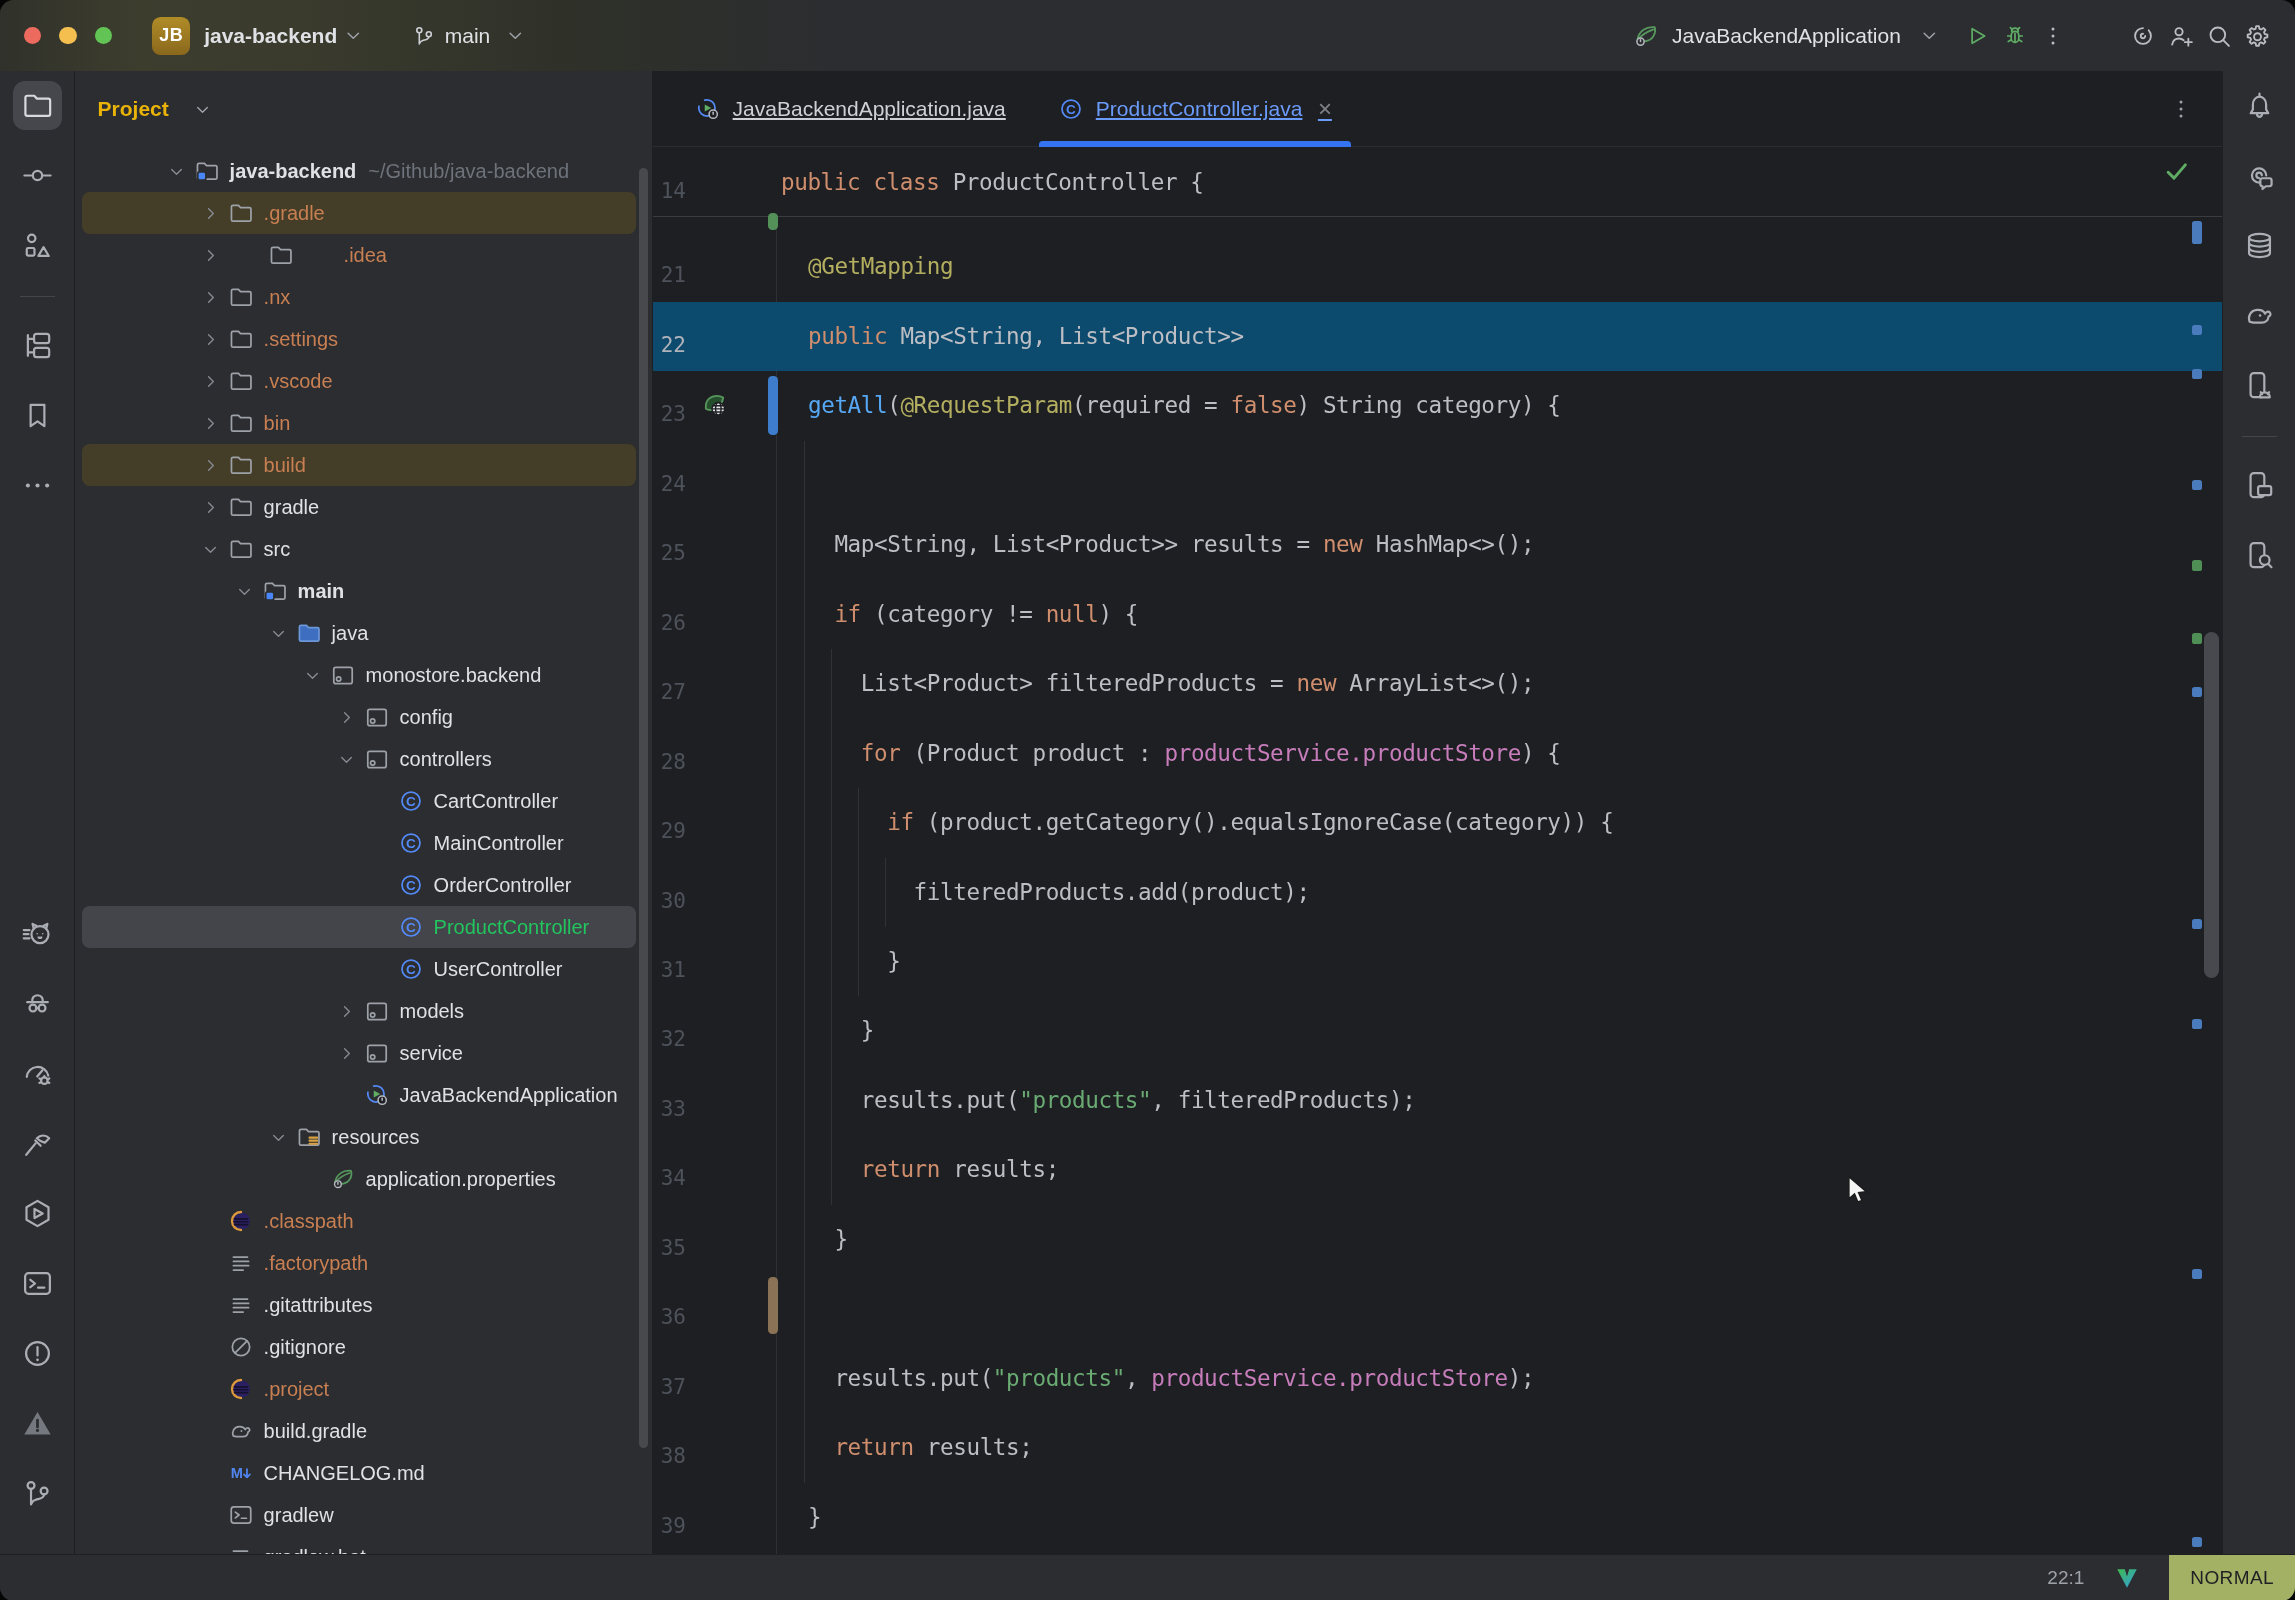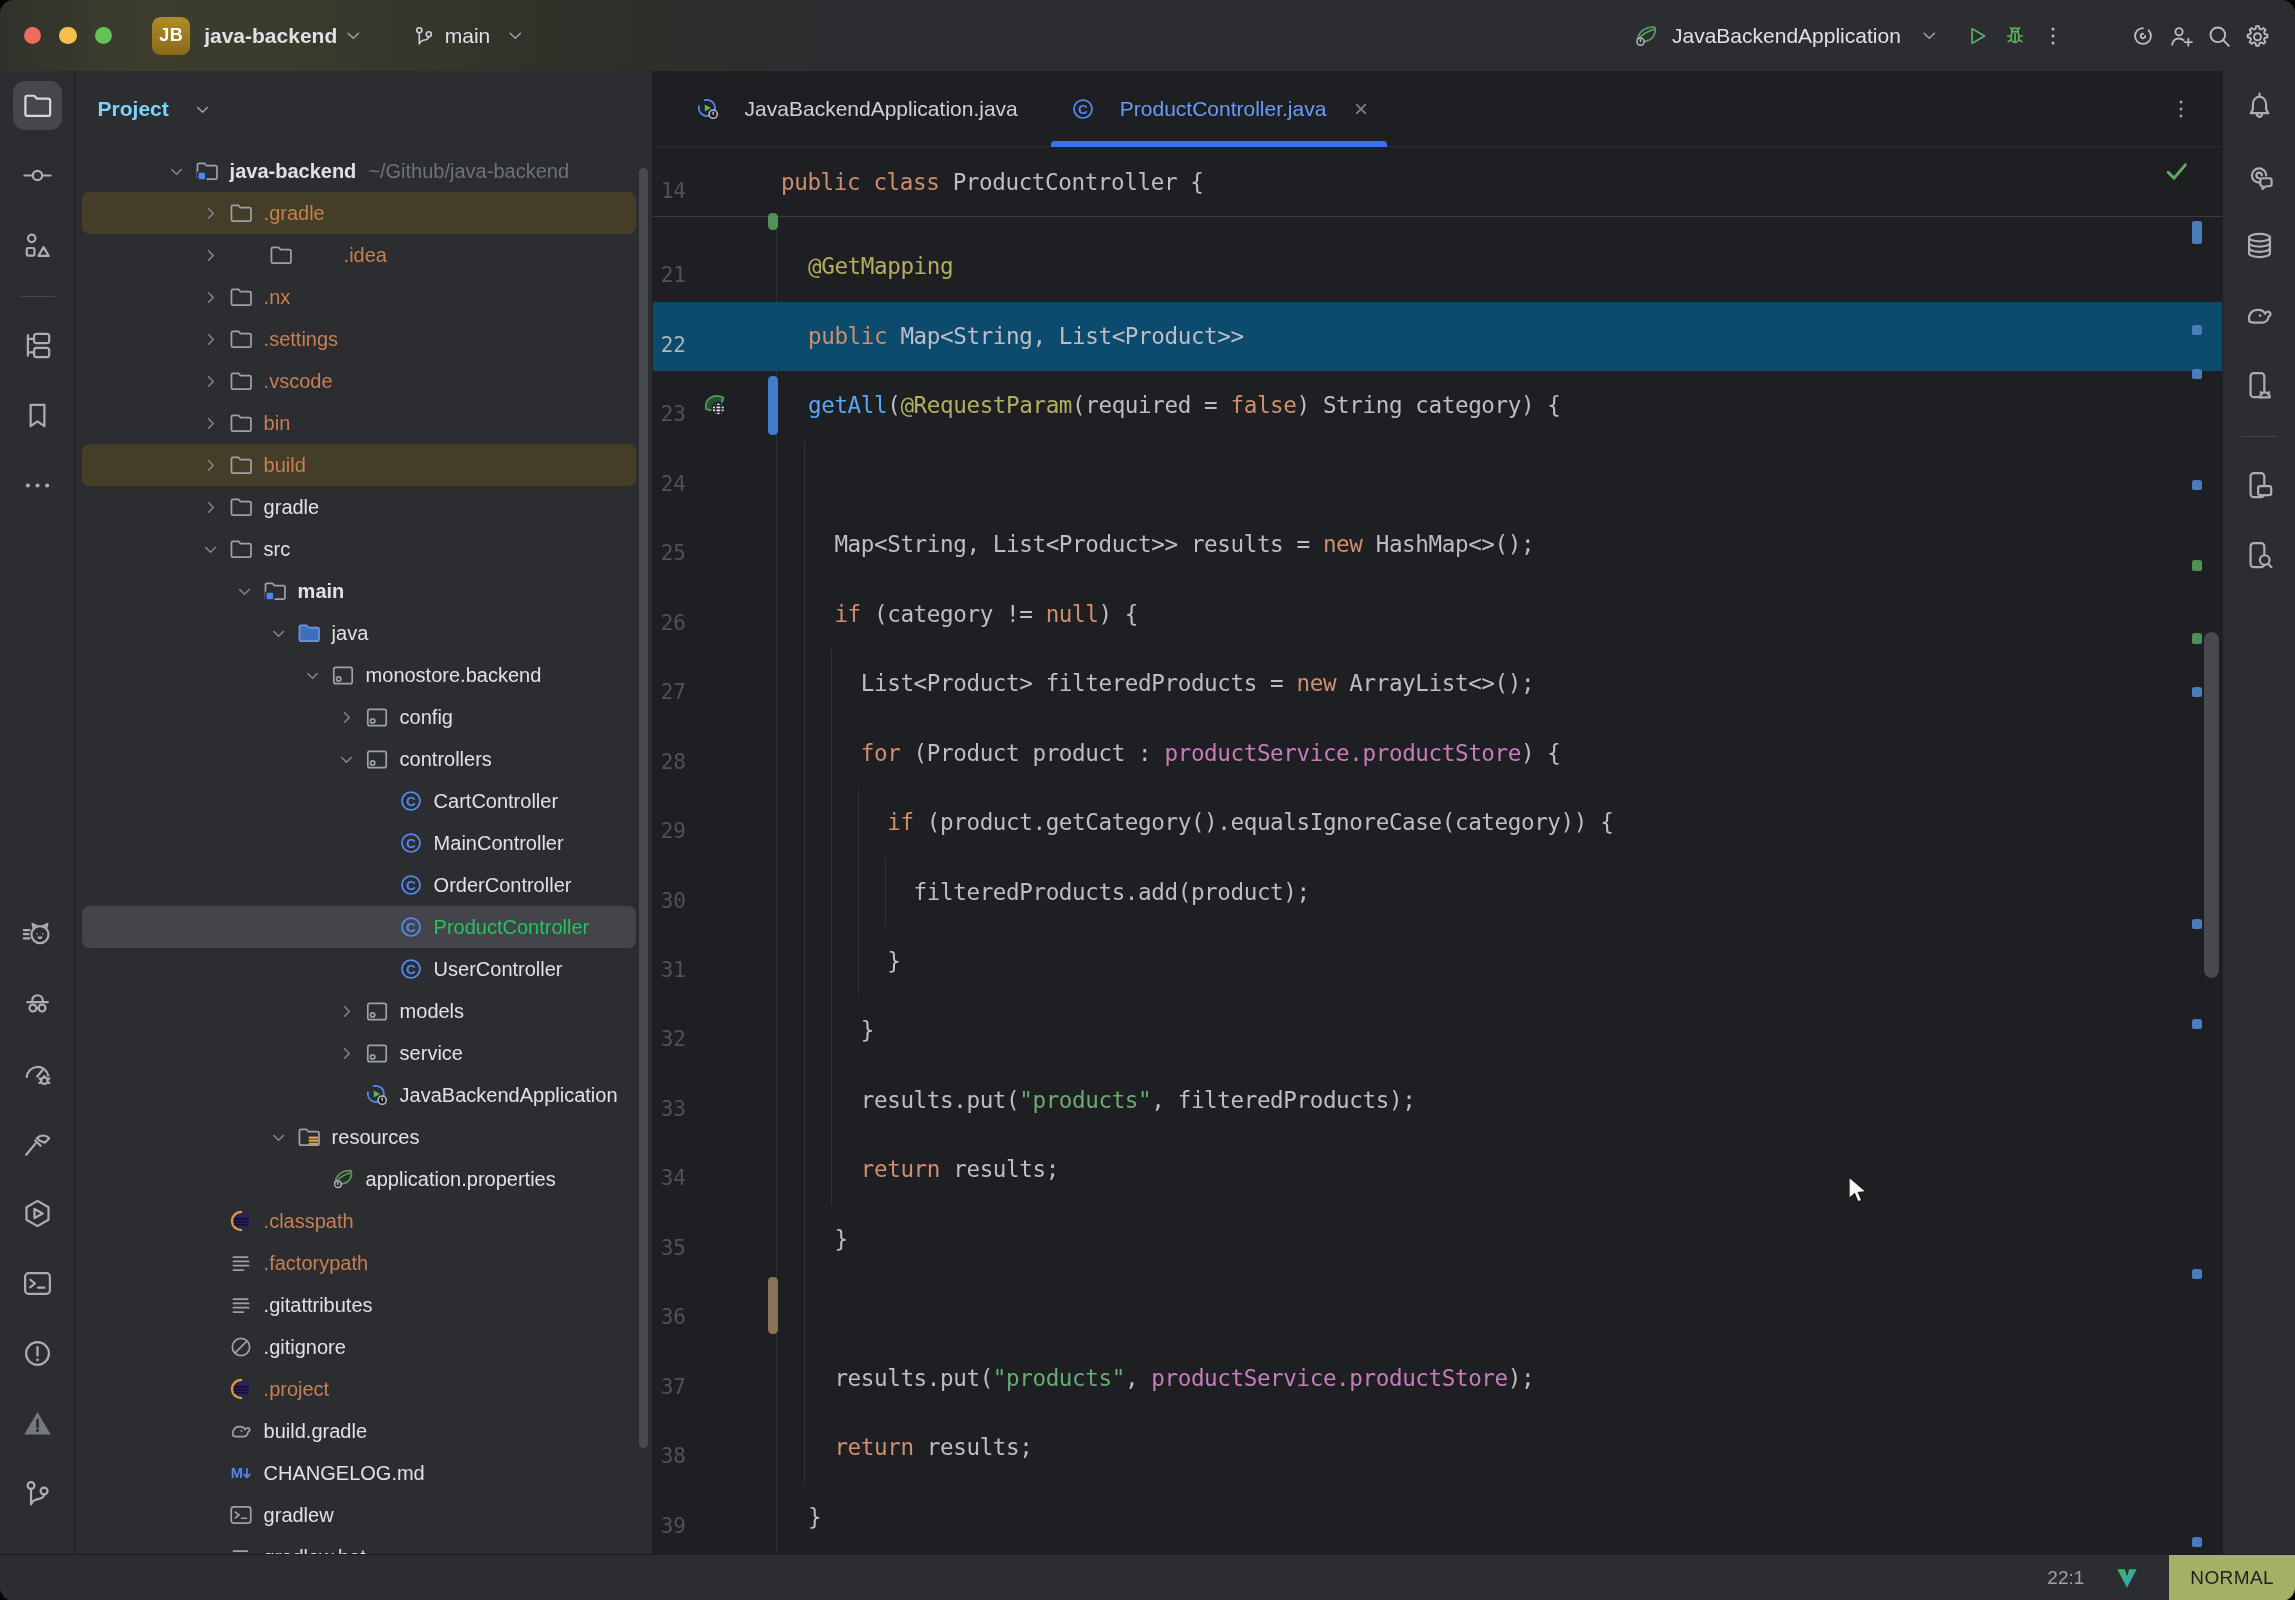--- a/index.html
+++ b/index.html
@@ -36,40 +36,40 @@
   .strip-col { display:flex; flex-direction:column; align-items:center; padding-top:9.6px; }
   .strip-col.bottom { position:absolute; bottom:14.8px; left:0; right:0; padding-top:0; }
   .strip-btn { width:49px; height:49px; border-radius:12px; display:flex; align-items:center; justify-content:center;
                color:#abaeb5; margin-bottom:21px; }
   .strip-btn.active { background:#45474c; color:#d7d9dd; }
   .strip-div { width:35px; height:1.7px; background:#43454a; margin:5.2px 0 24px; }
 
   
   .tree-panel { width:578px; background:#2b2d30; border-right:0.9px solid #1e1f22; position:relative; flex:none; }
   .tree-header { height:76px; display:flex; align-items:center; padding-left:22.6px; gap:18px;
-                 color:#7dd3fc; font-size:21px; font-weight:700; }
+                 color:#eab308; font-size:21px; font-weight:700; }
   .tree-rows { position:absolute; top:79px; left:0; right:0; bottom:0; overflow:hidden; }
   .trow { height:42px; display:flex; align-items:center; font-size:20px; color:#dfe1e5;
           border-radius:7.8px; margin:0 15.6px 0 7px; }
   .trow .chevslot { width:36px; flex:none; display:flex; justify-content:center; color:#868a91; }
   .trow .ticon { width:26px; flex:none; margin-right:9.6px; color:#9da1a8; }
   .trow .tlabel { white-space:nowrap; }
   .trow .tpath { color:#6e727a; margin-left:12px; font-weight:400; }
   .trow.bold .tlabel { font-weight:700; }
   .trow.orange .tlabel { color:#c87f52; }
   .trow.blue .tlabel { color:#22c55e; }
   .trow.hl-brown { background:#443d28; }
   .trow.selected { background:#43454a; }
   .tree-thumb { position:absolute; right:4.3px; top:97px; width:8.7px; height:1280px;
                 border-radius:4.3px; background:#47494d; }
 
   
   .editor { flex:1; position:relative; background:#1e1f22; overflow:hidden; }
   .tabbar { height:76px; border-bottom:0.9px solid #2a2c2f; display:flex; align-items:stretch; padding-left:15.6px; position:relative; }
-  .tab { display:flex; align-items:center; gap:24px; padding:0 26px; font-size:21px; color:#ced0d6; position:relative; }
+  .tab { display:flex; align-items:center; gap:12px; padding:0 26px; font-size:21px; color:#ced0d6; position:relative;text-decoration:underline; }
   .tab.active { color:#6b9bfa; }
   .tab.active::after { content:""; position:absolute; left:7px; right:7px; bottom:-0.9px; height:6px;
                        background:#3574f0; border-radius:3.5px 3.5px 0 0; }
   .tab .close { color:#7e8085; font-size:24px; margin-left:3.5px; }
   .tab-kebab { position:absolute; right:29.5px; top:0; bottom:0; display:flex; align-items:center; color:#9da1a8; }
 
   .gutter-line { position:absolute; left:123px; top:77px; bottom:0; width:0.9px; background:#2e3034; }
   .sticky { position:absolute; top:77px; left:0; right:0; height:69px; background:#1e1f22;
             border-bottom:1.7px solid #3a3c40; z-index:6; }
   .codefont { font-family:"DejaVu Sans Mono", monospace; font-size:22.6px; letter-spacing:-0.4px; white-space:pre; }

